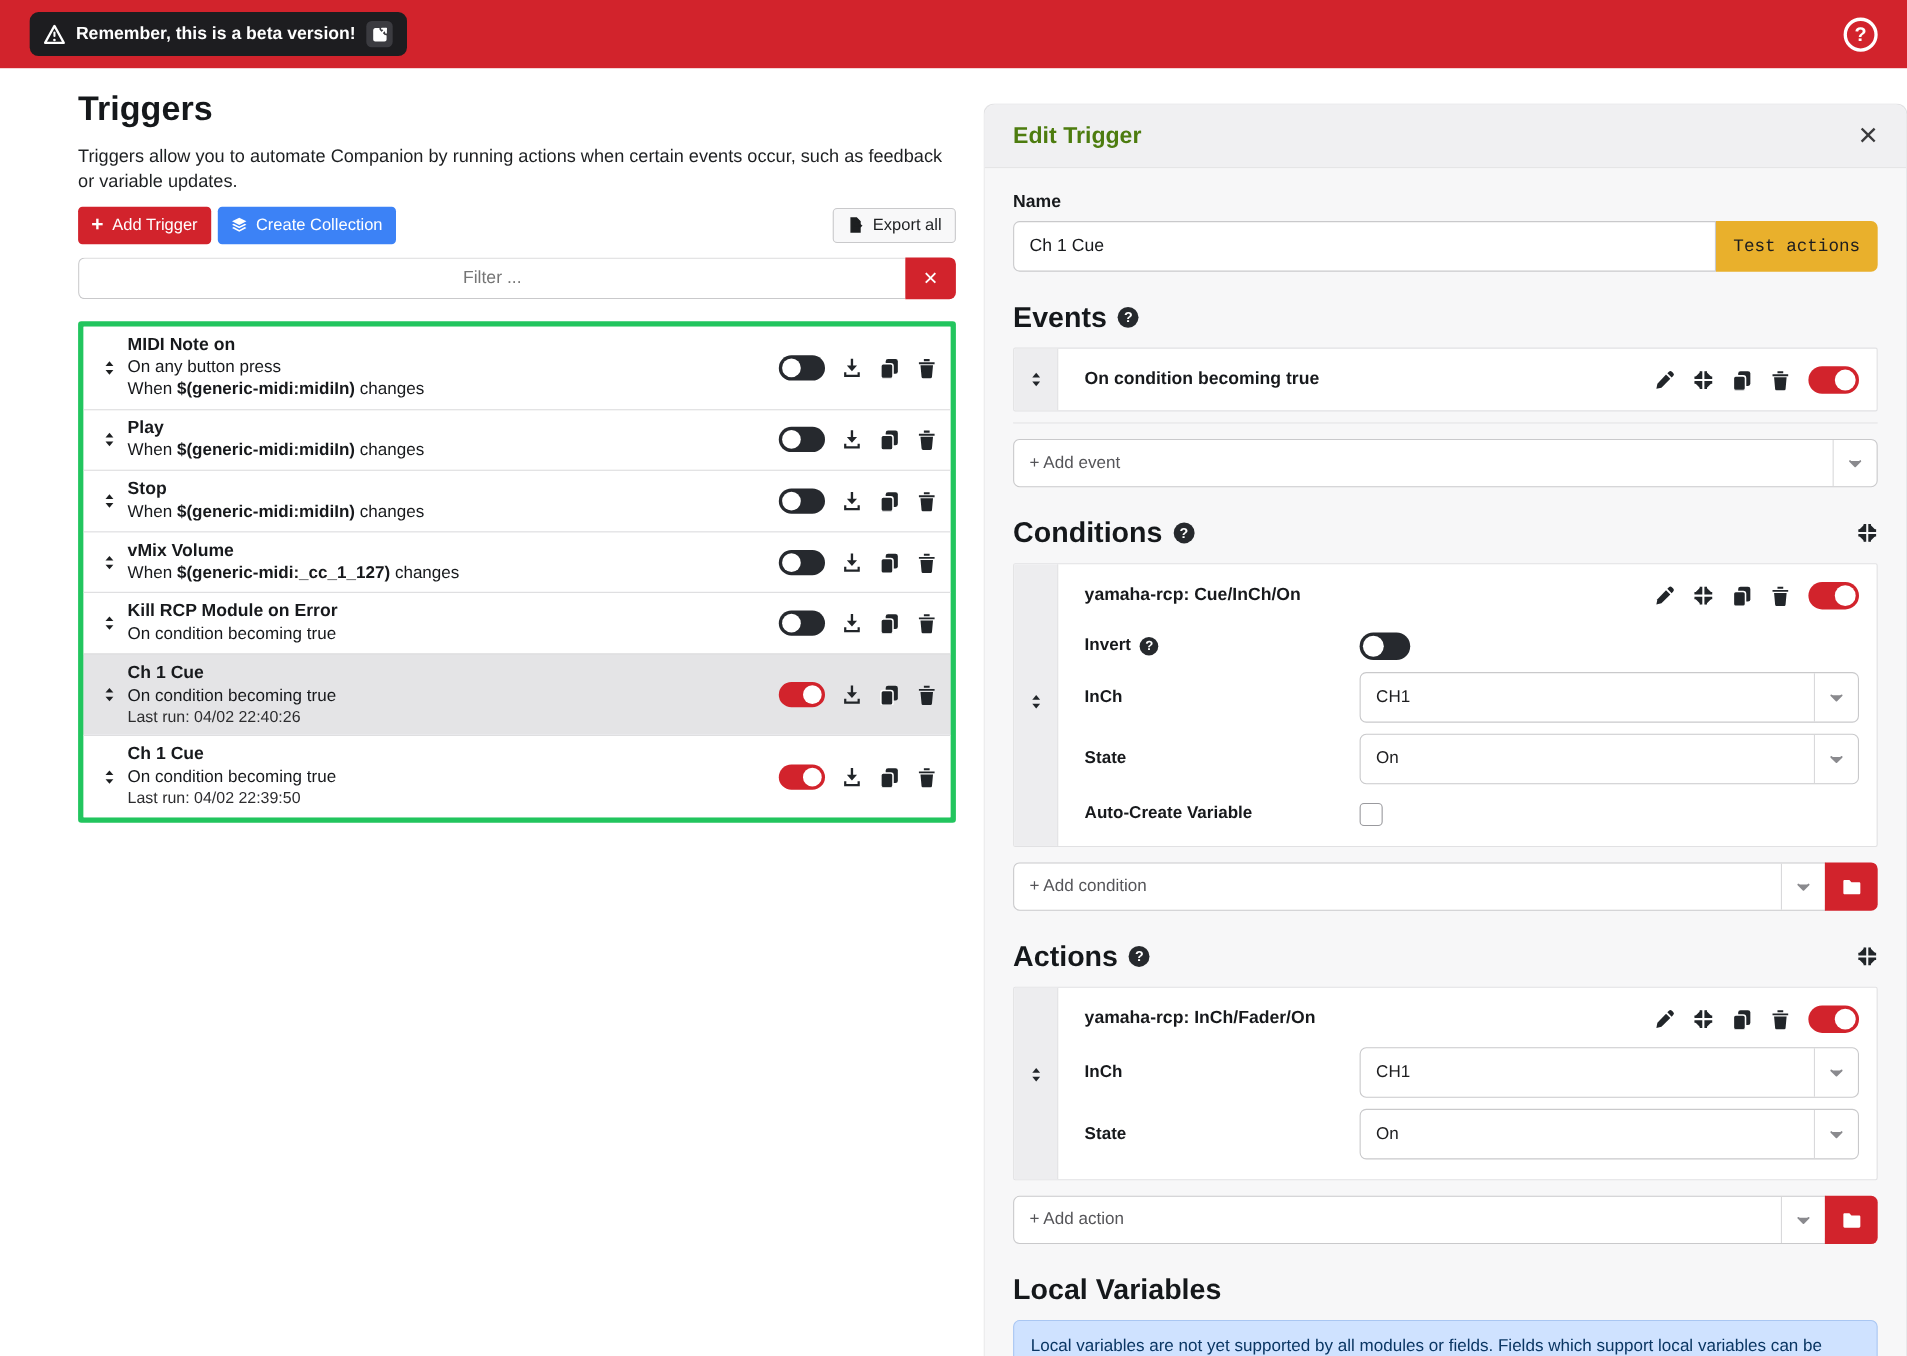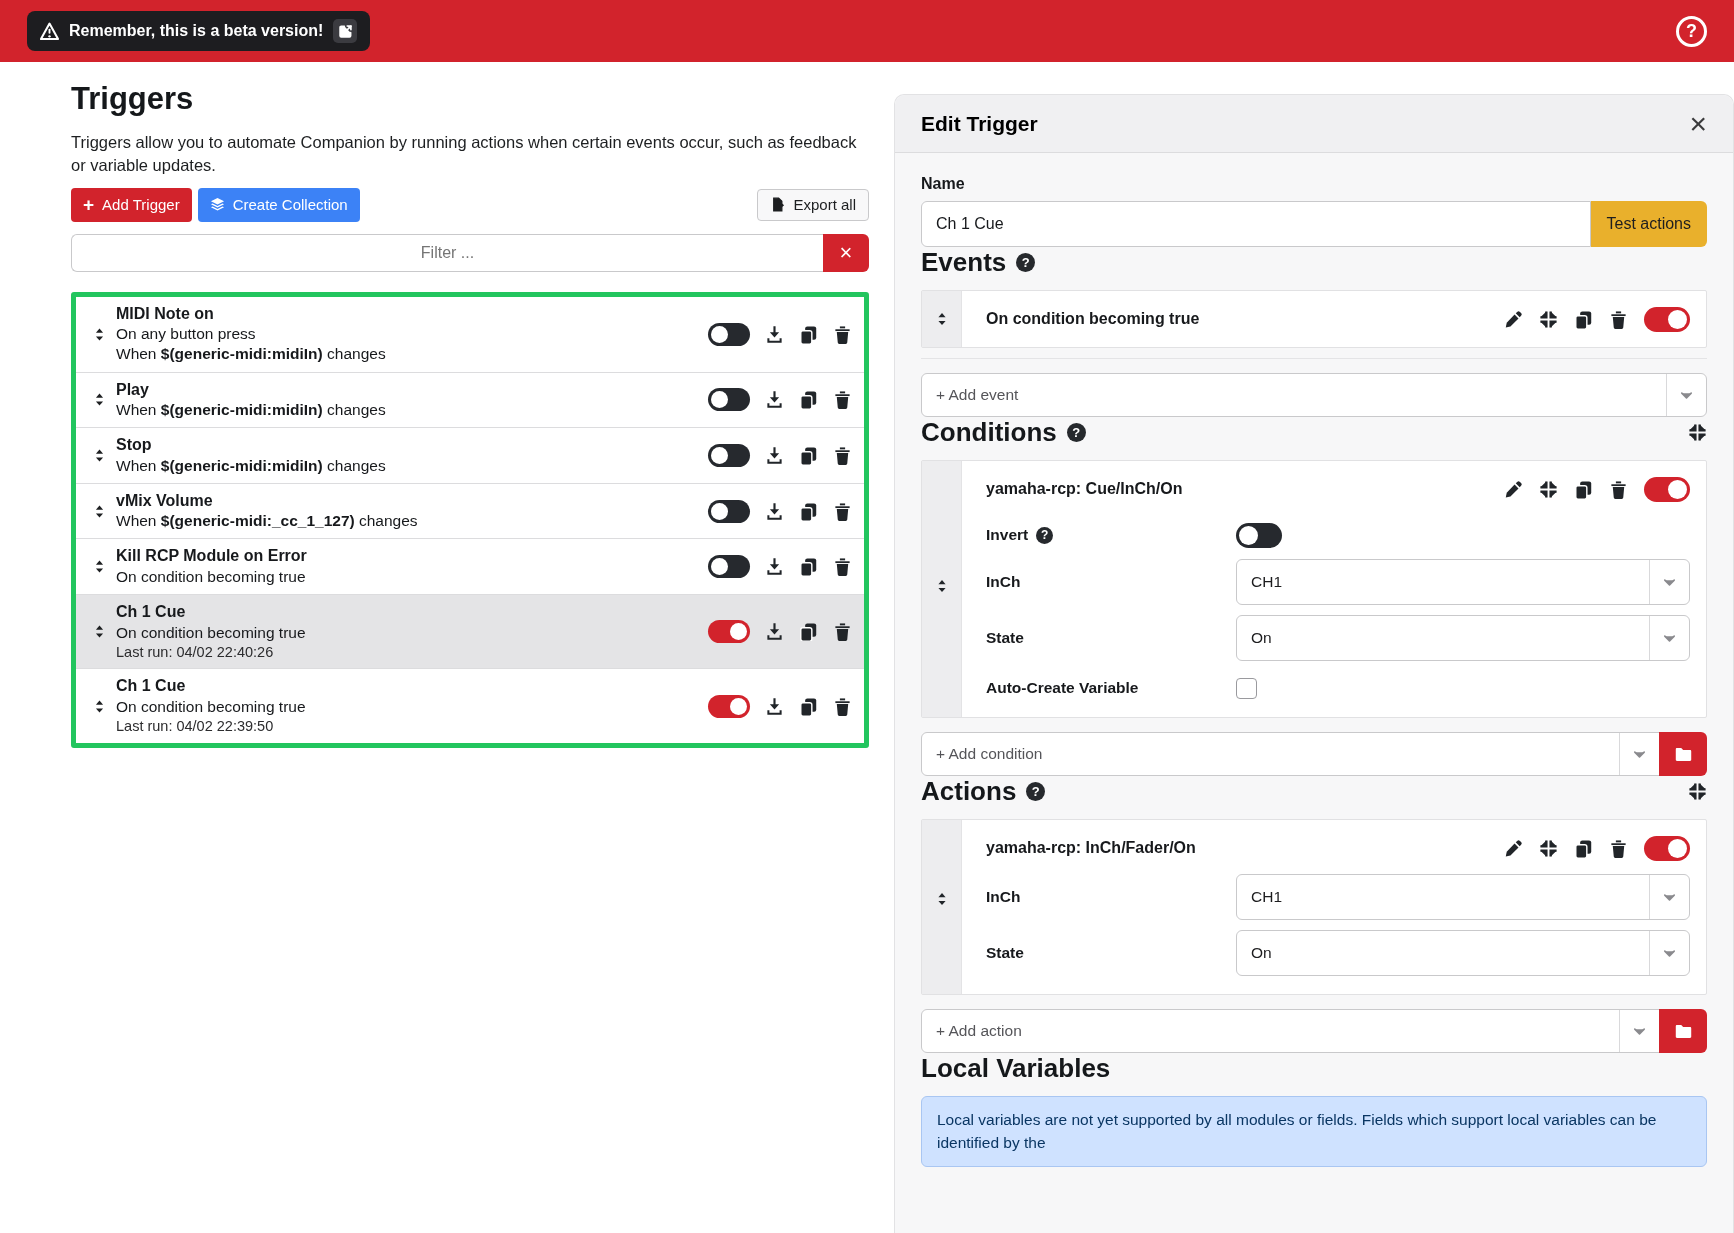--- a/index.html
+++ b/index.html
@@ -53,28 +53,28 @@
   .toggle.on { background:#d2232c; }
   .toggle.on::after { right:3px; }
   
   .ibtn { background:none; border:none; padding:0; color:#212529; cursor:pointer; display:inline-flex; align-items:center; }
   .ic { width:19px; height:19px; fill:currentColor; display:block; }
   .ic-sm { width:15px; height:15px; fill:currentColor; display:block; }
   .qmark { width:19px; height:19px; background:#26292d; color:#fff; border-radius:50%; font-size:13px; font-weight:bold; display:inline-flex; align-items:center; justify-content:center; cursor:pointer; flex-shrink:0; }
   .qmark-sm { width:17px; height:17px; font-size:12px; }
   
   .panel-head { height:58px; display:flex; align-items:center; padding:0 26px; background:#f0f0f2; border-bottom:1px solid #dcdcde; border-radius:10px 10px 0 0; }
-  .panel-title { font-size:21px; font-weight:bold; color:#000000; }
+  .panel-title { font-size:21px; font-weight:bold; color:#4d7c0f; }
   .close-btn { margin-left:auto; font-size:30px; line-height:1; color:#3a3a3c; background:none; border:none; cursor:pointer; padding:0; }
   .panel-body { padding:14px 26px 20px; }
   .form-label { font-weight:bold; font-size:16px; margin-top:8px; display:block; }
   .name-group { display:flex; margin-top:8px; }
   .name-input { flex:1; height:46px; border:1px solid #c9c9cb; border-radius:6px 0 0 6px; padding:0 14px; font-size:16px; font-family:inherit; background:#fff; color:#17191c; outline:none; }
-  .test-btn { background:#e9b02c; border:none; border-radius:0 6px 6px 0; padding:0 16px; font-size:16px; color:#1d1d1f; cursor:pointer; font-family:Liberation Sans, sans-serif; }
-  .section-row { display:flex; align-items:center; gap:10px;text-align:center; }
+  .test-btn { background:#e9b02c; border:none; border-radius:0 6px 6px 0; padding:0 16px; font-size:16px; color:#1d1d1f; cursor:pointer; font-family:Liberation Mono, monospace; }
+  .section-row { display:flex; align-items:center; margin-top:26px; gap:10px;text-align:center; }
   .section-title { font-size:26px; font-weight:bold; color:#15181b; margin:0; display:flex; align-items:center; gap:10px; }
   .section-collapse { margin-left:auto; }
   
   .card { display:flex; background:#fff; border:1px solid #e1e1e3; border-radius:2px; margin-top:12px; }
   .card-strip { width:40px; background:#ededef; border-right:1px solid #e3e3e5; position:relative; flex-shrink:0; }
   .card-strip .drag { position:absolute; left:50%; color:#212529; cursor:grab; }
   .drag-center { top:50%; transform:translate(-50%,-50%); }
   .drag-cond { top:125px; transform:translate(-50%,-50%); }
   .drag-act { top:79px; transform:translate(-50%,-50%); }
   .card-main { flex:1; padding:10px 16px 8px 24px; min-width:0; }

